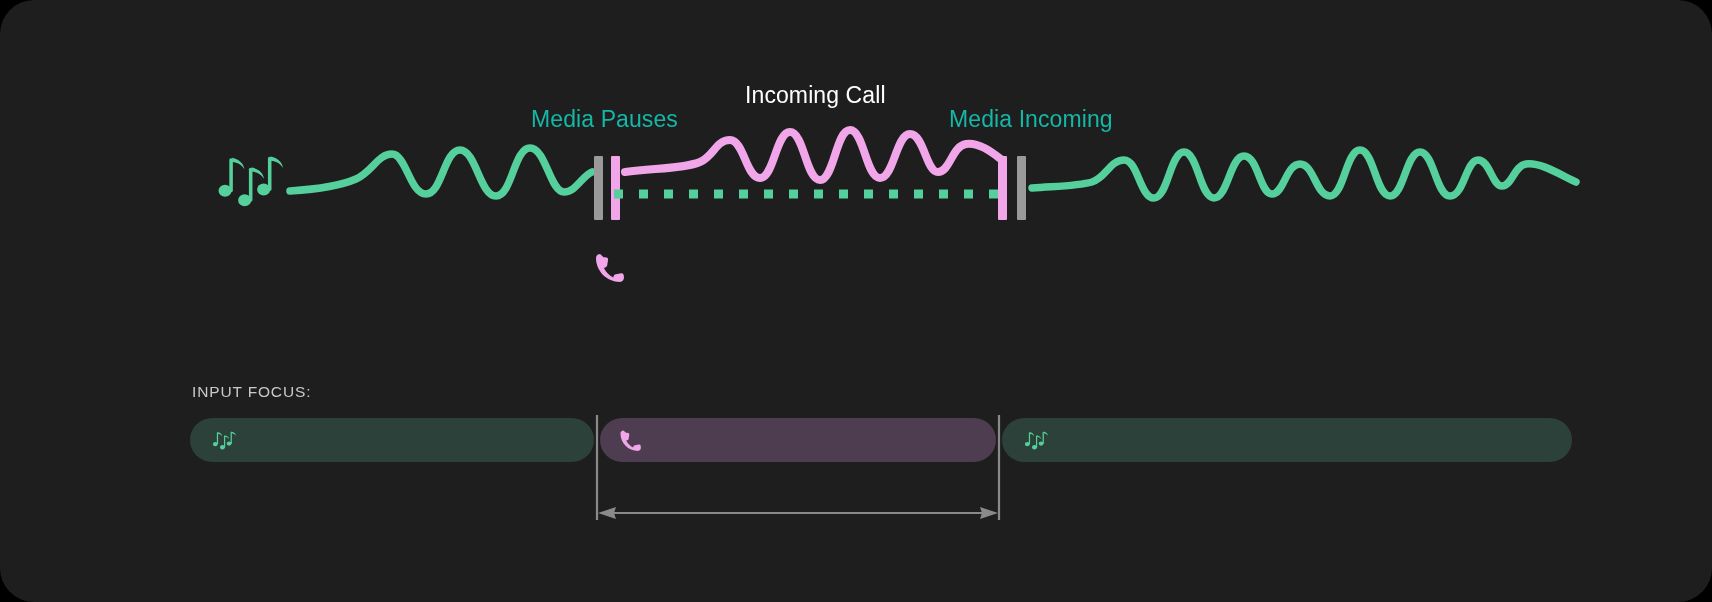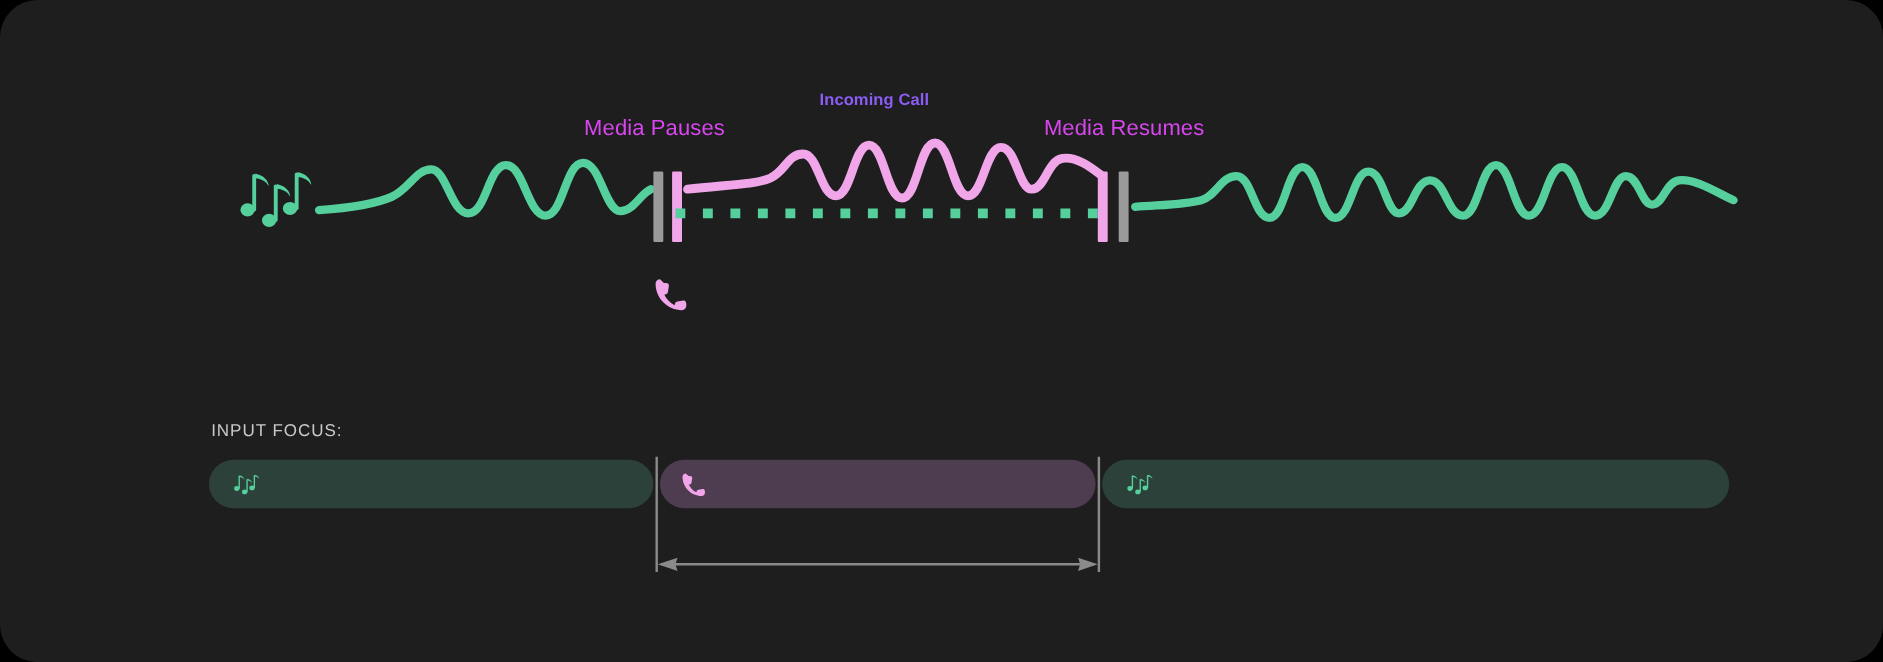--- a/index.html
+++ b/index.html
@@ -37,31 +37,31 @@
   }
   #timeline svg {
     position: absolute;
     left: 0;
     top: 0;
   }
 
   .tl-label {
     position: absolute;
     white-space: nowrap;
-    font-size: 20px;
-    color: #d946ef;
+    font-size: 23px;
+    color: #14b8a6;
     letter-spacing: .1px;
   }
   .tl-label.pauses  { left: 531px; top: 106px; }
   .tl-label.resumes { left: 949px; top: 106px; }
   .tl-label.call {
     left: 745px; top: 82px;
-    color: #8b5cf6;
-    font-weight: bold;
-    font-size: 15px;
+    color: #ffffff;
+    font-weight: normal;
+    font-size: 23px;
   }
 
   
   #focus-heading {
     position: absolute;
     left: 192px;
     top: 383px;
     font-size: 15.5px;
     font-weight: normal;
     letter-spacing: .85px;
@@ -177,21 +177,21 @@
                  c1.8 0 3.2-1.5 3.2-3.3 0-.8-.1-1.7-.3-2.4-.2-.8-1-1.3-1.8-1.2
                  l-4.4.7c-.8.1-1.5.7-1.7 1.5l-.3 1.1
                  c-3.2-1.7-5.8-4.3-7.4-7.6l1.1-.3
                  c.8-.2 1.4-.9 1.5-1.7l.7-4.4
                  c.1-.8-.4-1.6-1.2-1.8-.8-.2-1.6-.3-2.4-.3z"></path>
       </g>
     </svg>
 
     <div class="tl-label pauses">Media Pauses</div>
     <div class="tl-label call">Incoming Call</div>
-    <div class="tl-label resumes">Media Resumes</div>
+    <div class="tl-label resumes">Media Incoming</div>
   </div>
 
   <div id="focus-heading">INPUT FOCUS:</div>
 
   <div id="bars">
 
     <div class="focus-bar bar-media bar-1">
       <span class="bar-icon">
         <svg width="26" height="22" viewBox="0 0 54 36" xmlns="http://www.w3.org/2000/svg" fill="#55cf9b">
           <path d="M6 26.5a5 4.5 0 1 0 10 0 5 4.5 0 1 0-10 0z"></path>

